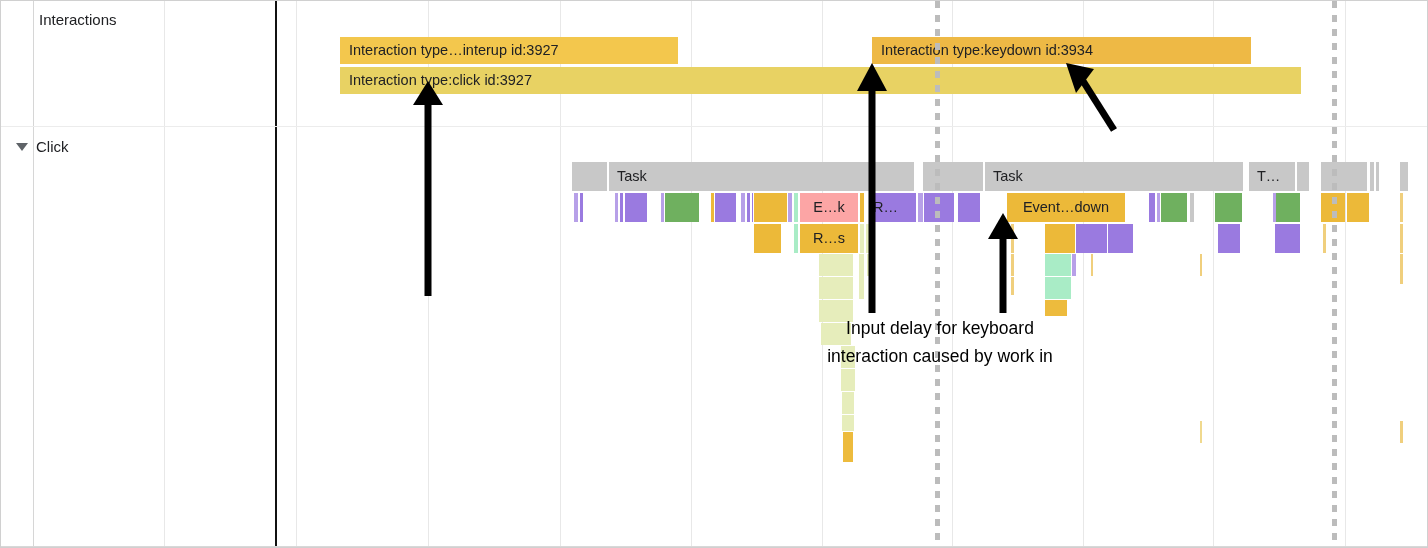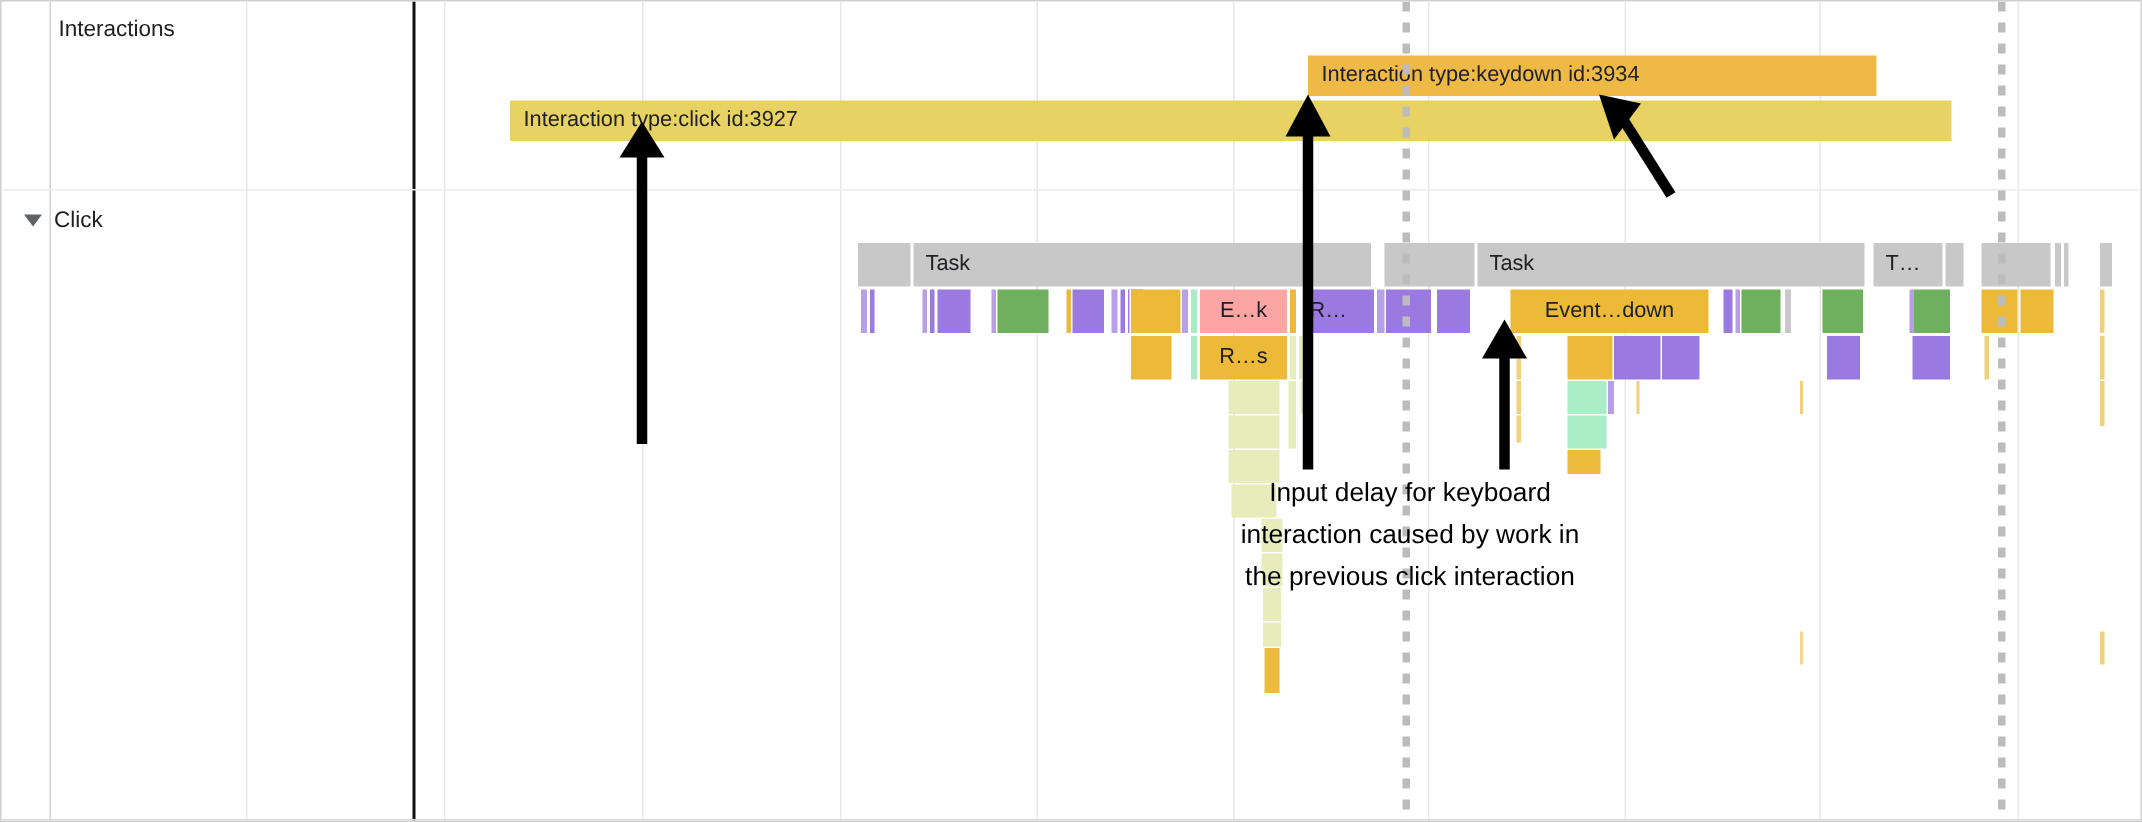--- a/index.html
+++ b/index.html
@@ -122,20 +122,21 @@
   <div class="tracksep" style="left:32px"></div>
 
   <div class="hdiv" style="top:125px"></div>
   <div class="hdiv" style="top:545px; background:#d8d8d8;"></div>
 
   <div class="track-label" style="left:38px; top:10px;">Interactions</div>
 
   <div class="tri" style="left:15px; top:142px;"></div>
   <div class="track-label" style="left:35px; top:137px;">Click</div>
 
+  <div class="ibar" style="left:339px; top:36px; width:338px; height:27px; background:#f3c74d;">Interaction type…interup id:3927</div>
 
   <div class="ibar" style="left:871px; top:36px; width:379px; height:27px; background:#eeb945;">Interaction type:keydown id:3934</div>
 
   <div class="ibar" style="left:339px; top:66px; width:961px; height:27px; background:#e8d263;">Interaction type:click id:3927</div>
 
   <div class="blk" style="left:571px; top:161px; width:35px; height:29px; background:#c8c8c8;"></div>
   <div class="blk lbl-left" style="left:608px; top:161px; width:305px; height:29px; background:#c8c8c8;">Task</div>
   <div class="blk" style="left:915px; top:161px; width:6px; height:29px; background:#ffffff;"></div>
   <div class="blk lbl-left" style="left:984px; top:161px; width:258px; height:29px; background:#c8c8c8;">Task</div>
   <div class="blk" style="left:922px; top:161px; width:60px; height:29px; background:#c8c8c8;"></div>
@@ -162,21 +163,21 @@
   <div class="blk" style="left:752px; top:192px; width:1px; height:29px; background:#ffffff;"></div>
   <div class="blk" style="left:753px; top:192px; width:33px; height:29px; background:#ecb939;"></div>
   <div class="blk" style="left:787px; top:192px; width:4px; height:29px; background:#b7a0e8;"></div>
   <div class="blk" style="left:793px; top:192px; width:4px; height:29px; background:#a9ecc6;"></div>
   <div class="blk lbl-left" style="left:799px; top:192px; width:58px; height:29px; background:#fca5a5; justify-content:center; padding-left:0;">E…k</div>
   <div class="blk" style="left:859px; top:192px; width:4px; height:29px; background:#ecb939;"></div>
   <div class="blk" style="left:868px; top:192px; width:47px; height:29px; background:#9a7ae0; justify-content:flex-start; padding-left:4px;">R…</div>
   <div class="blk" style="left:917px; top:192px; width:5px; height:29px; background:#b7a0e8;"></div>
   <div class="blk" style="left:923px; top:192px; width:30px; height:29px; background:#9a7ae0;"></div>
   <div class="blk" style="left:957px; top:192px; width:22px; height:29px; background:#9a7ae0;"></div>
-  <div class="blk lbl-left" style="left:1006px; top:192px; width:132px; height:29px; background:#ecb939; justify-content:center; padding-left:0;">Event…down</div>
+  <div class="blk lbl-left" style="left:1006px; top:192px; width:118px; height:29px; background:#ecb939; justify-content:center; padding-left:0;">Event…down</div>
   <div class="blk" style="left:1148px; top:192px; width:6px; height:29px; background:#9a7ae0;"></div>
   <div class="blk" style="left:1156px; top:192px; width:3px; height:29px; background:#b7a0e8;"></div>
   <div class="blk" style="left:1160px; top:192px; width:26px; height:29px; background:#6fb05f;"></div>
   <div class="blk" style="left:1189px; top:192px; width:4px; height:29px; background:#c8c8c8;"></div>
   <div class="blk" style="left:1214px; top:192px; width:27px; height:29px; background:#6fb05f;"></div>
   <div class="blk" style="left:1274px; top:192px; width:25px; height:29px; background:#6fb05f;"></div>
   <div class="blk" style="left:1272px; top:192px; width:3px; height:29px; background:#b7a0e8;"></div>
   <div class="blk" style="left:1320px; top:192px; width:24px; height:29px; background:#ecb939;"></div>
   <div class="blk" style="left:1346px; top:192px; width:22px; height:29px; background:#ecb939;"></div>
   <div class="blk" style="left:1399px; top:192px; width:3px; height:29px; background:#f0cf7d;"></div>
@@ -236,15 +237,14 @@
   <svg class="arrow-svg" style="left:0; top:0; width:1428px; height:548px;">
     <line x1="871" y1="312" x2="871" y2="86" stroke="#000" stroke-width="7"></line>
     <polygon points="871,62 856,90 886,90" fill="#000"></polygon>
   </svg>
   <svg class="arrow-svg" style="left:0; top:0; width:1428px; height:548px;">
     <line x1="1002" y1="312" x2="1002" y2="234" stroke="#000" stroke-width="7"></line>
     <polygon points="1002,212 987,238 1017,238" fill="#000"></polygon>
   </svg>
   <div class="anno center" style="left:782px; top:342px; width:314px;">interaction caused by work in</div>
   <div class="anno center" style="left:782px; top:314px; width:314px;">Input delay for keyboard</div>
-  <div class="anno center" style="left:782px; top:370px; width:314px;">the previous click interaction</div>
 
 </div>
 
 </body></html>

